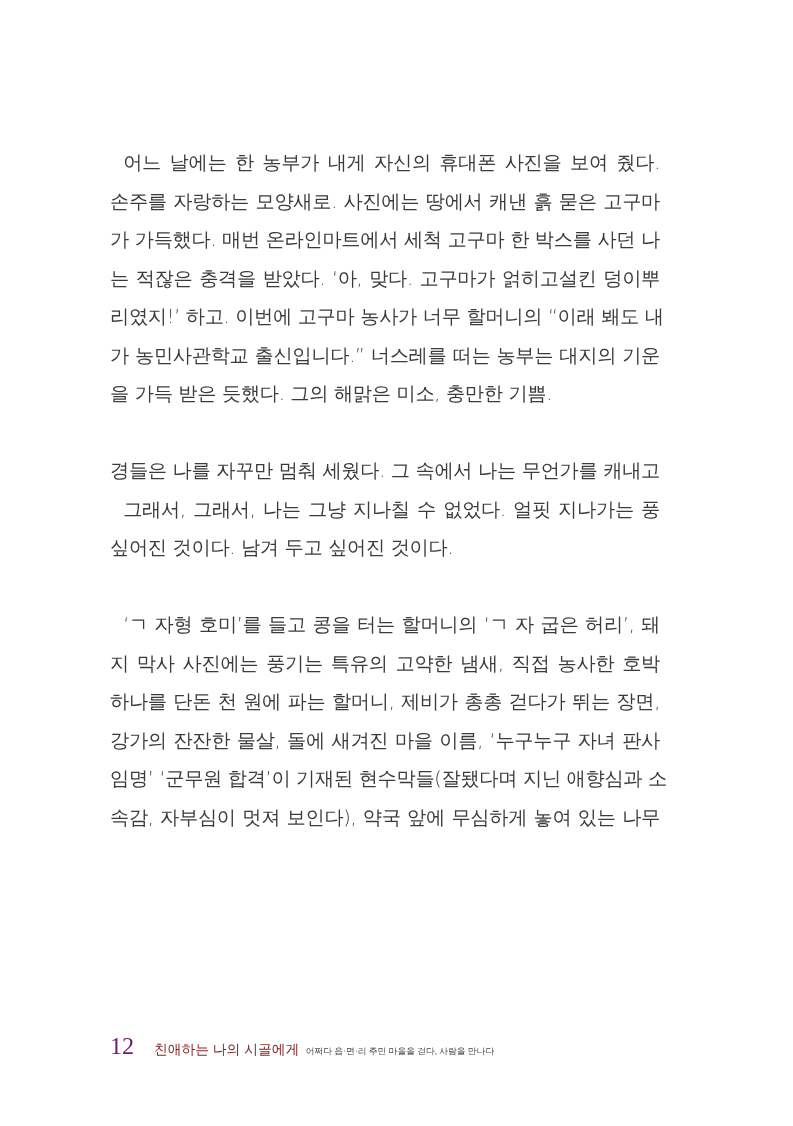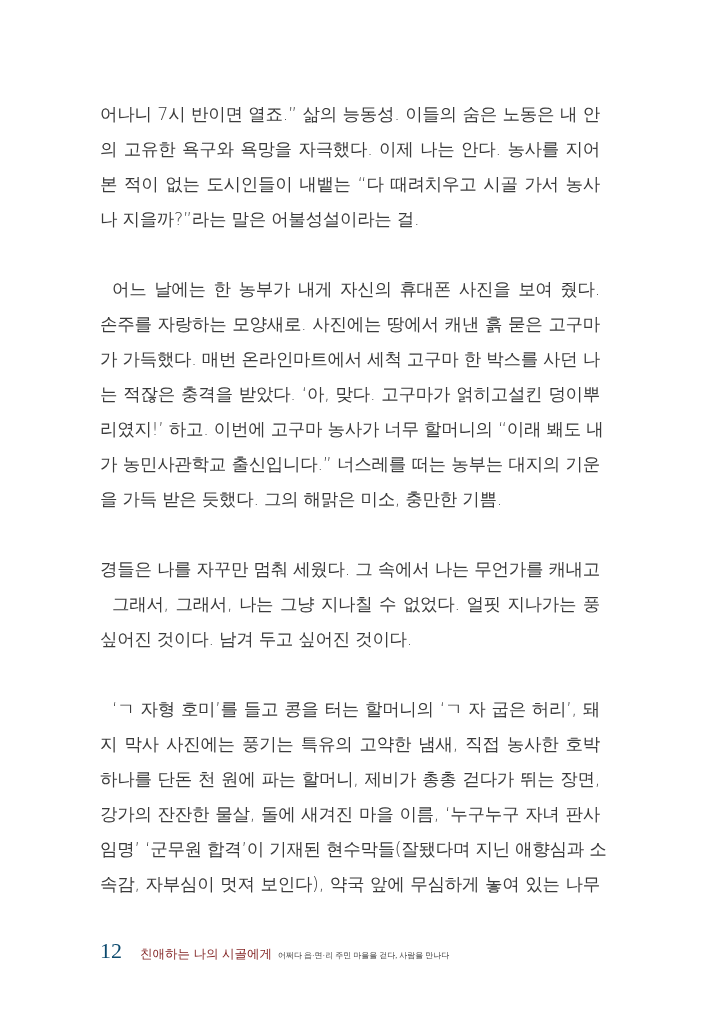--- a/index.html
+++ b/index.html
@@ -54,46 +54,40 @@
     top: 938px;
     height: 30px;
     display: flex;
     align-items: baseline;
     color: #3a3a3a;
   }
   .page-number {
     font-family: "Liberation Serif", "DejaVu Serif", serif;
     font-size: 22px;
     margin-right: 18px;
-    color: #0c4a6e;
+    color: #701a75;
   }
   .book-title {
     font-family: Liberation Sans, sans-serif;
     font-size: 12.5px;
     margin-right: 6px;
     color: #7f1d1d;
   }
   .book-subtitle {
     font-family: Liberation Serif, serif;
     font-size: 8px;
     color: #444;
   }
 </style>
 </head>
 <body>
 
 <div class="page">
   <div class="body-text">
 
-    <div>
-      <div class="line">어나니 7시 반이면 열죠.” 삶의 능동성. 이들의 숨은 노동은 내 안</div>
-      <div class="line">의 고유한 욕구와 욕망을 자극했다. 이제 나는 안다. 농사를 지어</div>
-      <div class="line">본 적이 없는 도시인들이 내뱉는 “다 때려치우고 시골 가서 농사</div>
-      <div class="line last">나 지을까?”라는 말은 어불성설이라는 걸.</div>
-    </div>
 
     <div class="para-gap"></div>
 
     <div>
       <div class="line indent">어느 날에는 한 농부가 내게 자신의 휴대폰 사진을 보여 줬다.</div>
       <div class="line">손주를 자랑하는 모양새로. 사진에는 땅에서 캐낸 흙 묻은 고구마</div>
       <div class="line">가 가득했다. 매번 온라인마트에서 세척 고구마 한 박스를 사던 나</div>
       <div class="line">는 적잖은 충격을 받았다. ‘아, 맞다. 고구마가 얽히고설킨 덩이뿌</div>
       <div class="line">리였지!’ 하고. 이번에 고구마 농사가 너무 할머니의 “이래 봬도 내</div>
       <div class="line">가 농민사관학교 출신입니다.” 너스레를 떠는 농부는 대지의 기운</div>

